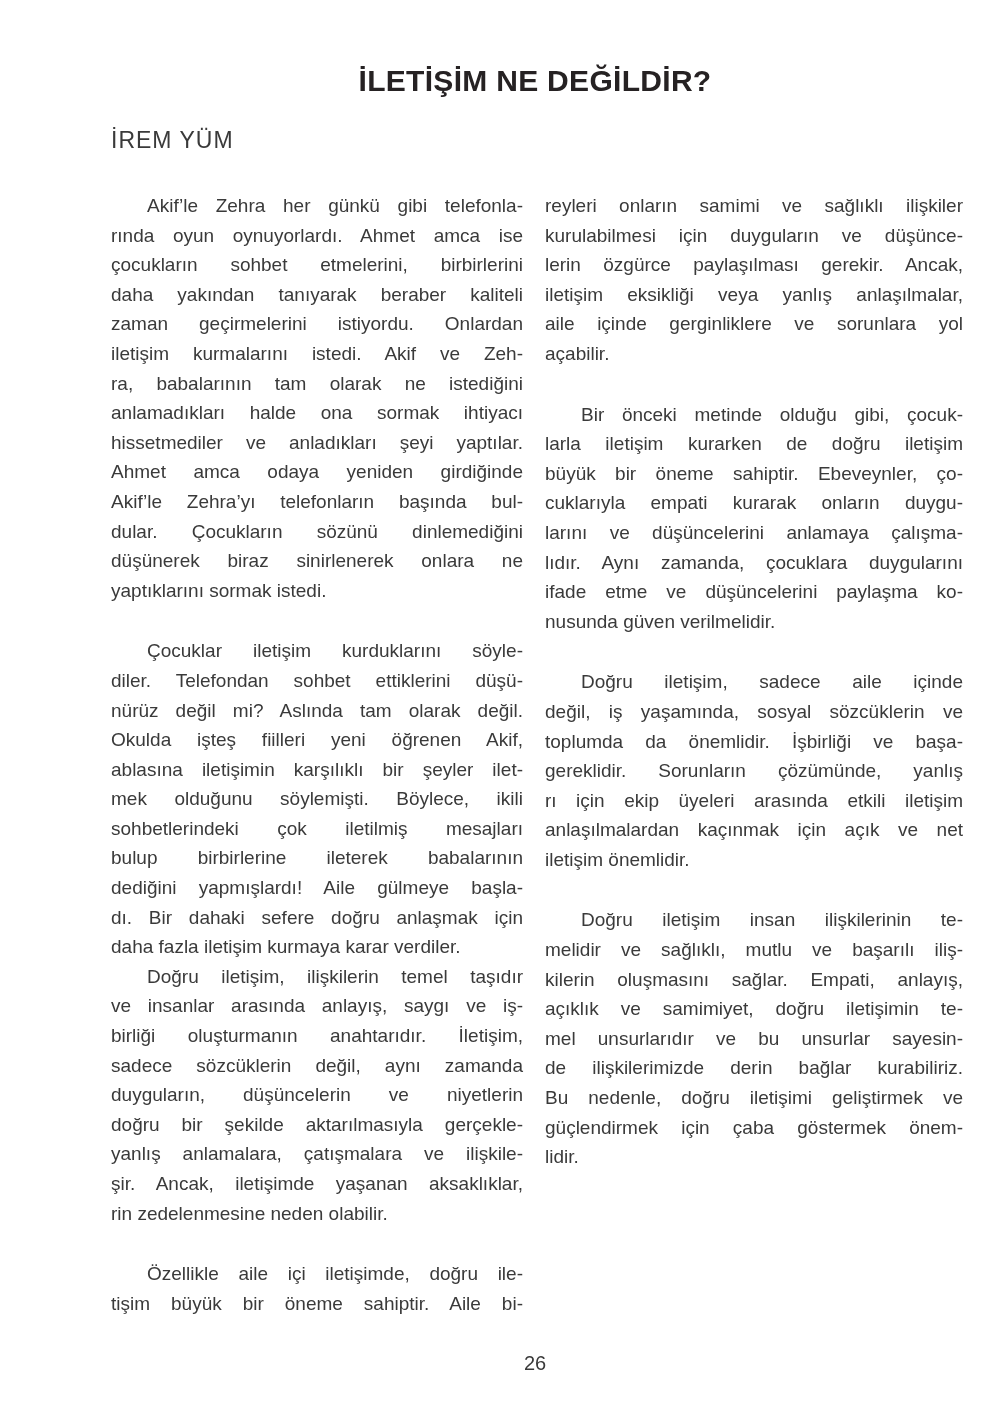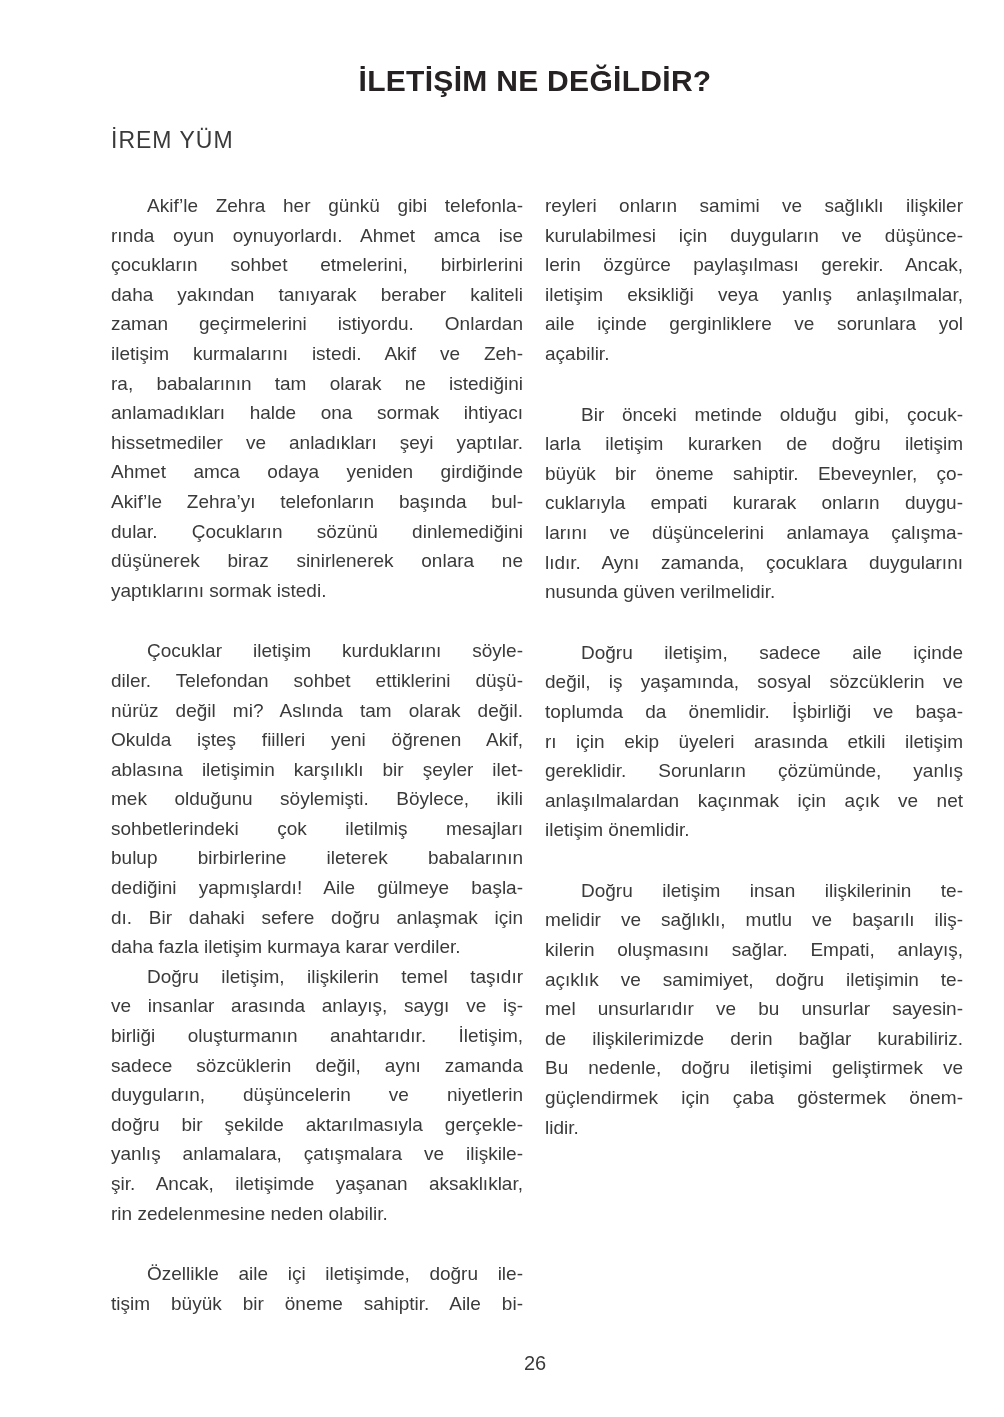--- a/index.html
+++ b/index.html
@@ -135,28 +135,29 @@
         <div class="line">aile içinde gerginliklere ve sorunlara yol</div>
         <div class="line last">açabilir.</div>
       </div>
       <div class="para indent spaced">
         <div class="line">Bir önceki metinde olduğu gibi, çocuk-</div>
         <div class="line">larla iletişim kurarken de doğru iletişim</div>
         <div class="line">büyük bir öneme sahiptir. Ebeveynler, ço-</div>
         <div class="line">cuklarıyla empati kurarak onların duygu-</div>
         <div class="line">larını ve düşüncelerini anlamaya çalışma-</div>
         <div class="line">lıdır. Aynı zamanda, çocuklara duygularını</div>
+        <div class="line">ifade etme ve düşüncelerini paylaşma ko-</div>
         <div class="line last">nusunda güven verilmelidir.</div>
       </div>
       <div class="para indent spaced">
         <div class="line">Doğru iletişim, sadece aile içinde</div>
         <div class="line">değil, iş yaşamında, sosyal sözcüklerin ve</div>
         <div class="line">toplumda da önemlidir. İşbirliği ve başa-</div>
+        <div class="line">gereklidir. Sorunların çözümünde, yanlış</div>
         <div class="line">rı için ekip üyeleri arasında etkili iletişim</div>
-        <div class="line">gereklidir. Sorunların çözümünde, yanlış</div>
         <div class="line">anlaşılmalardan kaçınmak için açık ve net</div>
         <div class="line last">iletişim önemlidir.</div>
       </div>
       <div class="para indent spaced">
         <div class="line">Doğru iletişim insan ilişkilerinin te-</div>
         <div class="line">melidir ve sağlıklı, mutlu ve başarılı iliş-</div>
         <div class="line">kilerin oluşmasını sağlar. Empati, anlayış,</div>
         <div class="line">açıklık ve samimiyet, doğru iletişimin te-</div>
         <div class="line">mel unsurlarıdır ve bu unsurlar sayesin-</div>
         <div class="line">de ilişkilerimizde derin bağlar kurabiliriz.</div>

